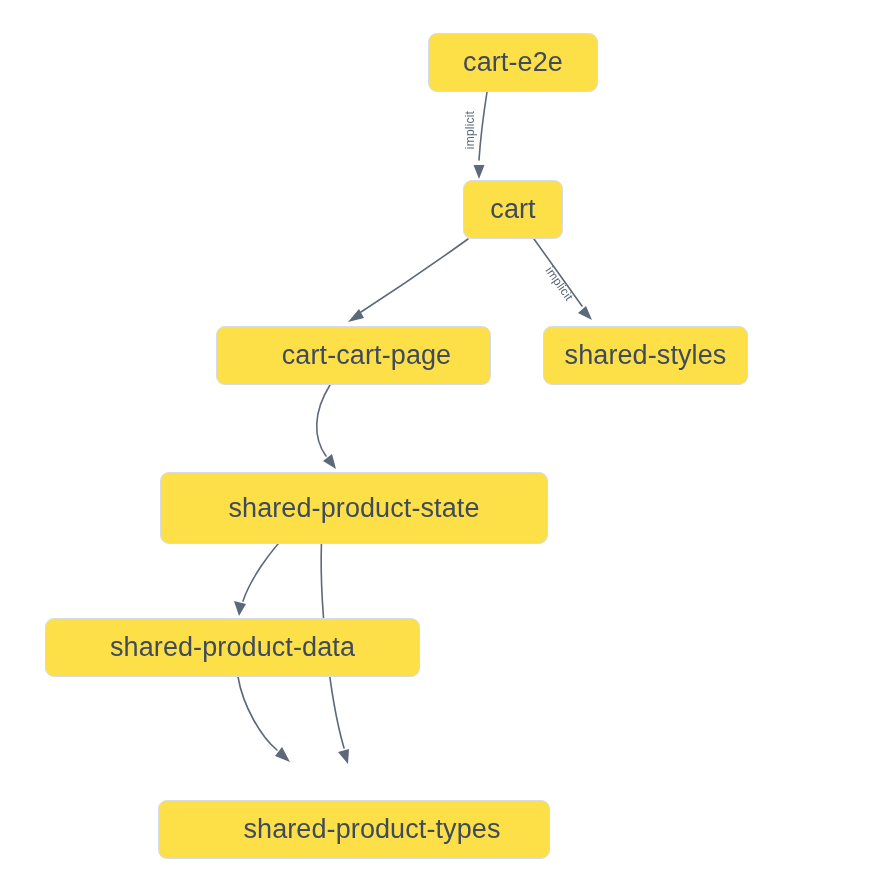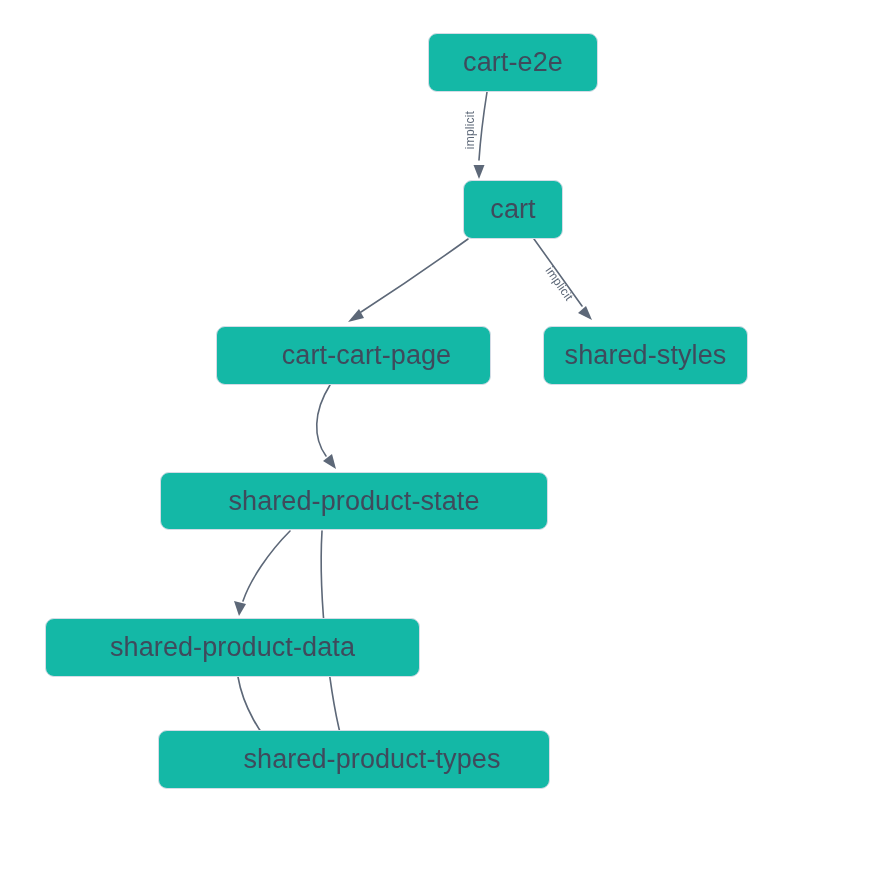--- a/index.html
+++ b/index.html
@@ -47,21 +47,21 @@
   .edge-label {
     font-family: "Liberation Sans", "DejaVu Sans", sans-serif;
     font-size: 12px;
     fill: #5d6878;
     letter-spacing: 0.2px;
   }
 
   .node {
     position: absolute;
     box-sizing: border-box;
-    background: #14b8a6;
+    background: #fde047;
     border: 1px solid #d5dce6;
     border-radius: 9px;
     display: flex;
     align-items: center;
     justify-content: center;
     color: #3f4a5c;
     font-size: 27px;
     font-weight: 400;
     letter-spacing: 0.1px;
     white-space: nowrap;
@@ -123,25 +123,25 @@
   </div>
 
   <div class="node" style="left:216px; top:326px; width:275px; height:59px;padding-left:26px;">
     <span>cart-cart-page</span>
   </div>
 
   <div class="node" style="left:543px; top:326px; width:205px; height:59px;">
     <span>shared-styles</span>
   </div>
 
-  <div class="node" style="left:160px; top:472px; width:388px; height:58px;">
+  <div class="node" style="left:160px; top:472px; width:388px; height:72px;">
     <span>shared-product-state</span>
   </div>
 
   <div class="node" style="left:45px; top:618px; width:375px; height:59px;align-items:center;">
     <span>shared-product-data</span>
   </div>
 
-  <div class="node" style="left:158px; top:730px; width:392px; height:59px;padding-left:36px;">
+  <div class="node" style="left:158px; top:800px; width:392px; height:59px;padding-left:36px;">
     <span>shared-product-types</span>
   </div>
 
 </div>
 
 </body></html>

